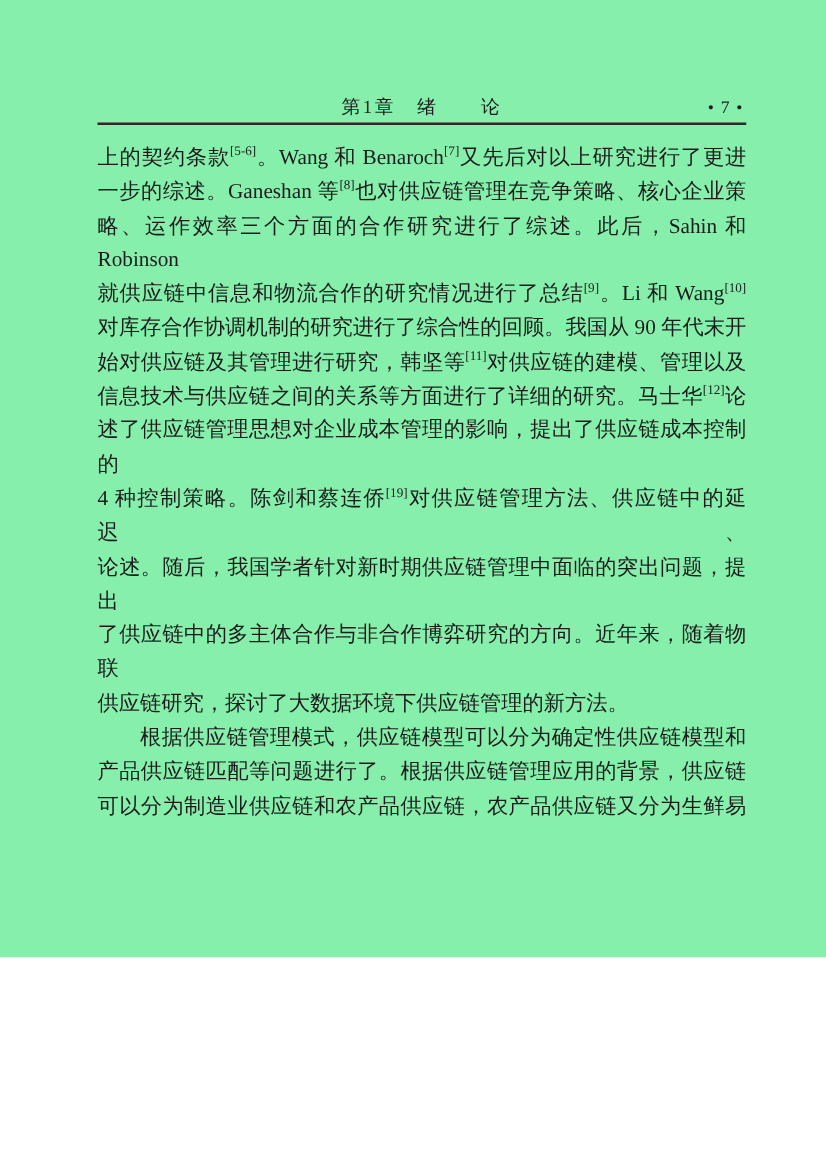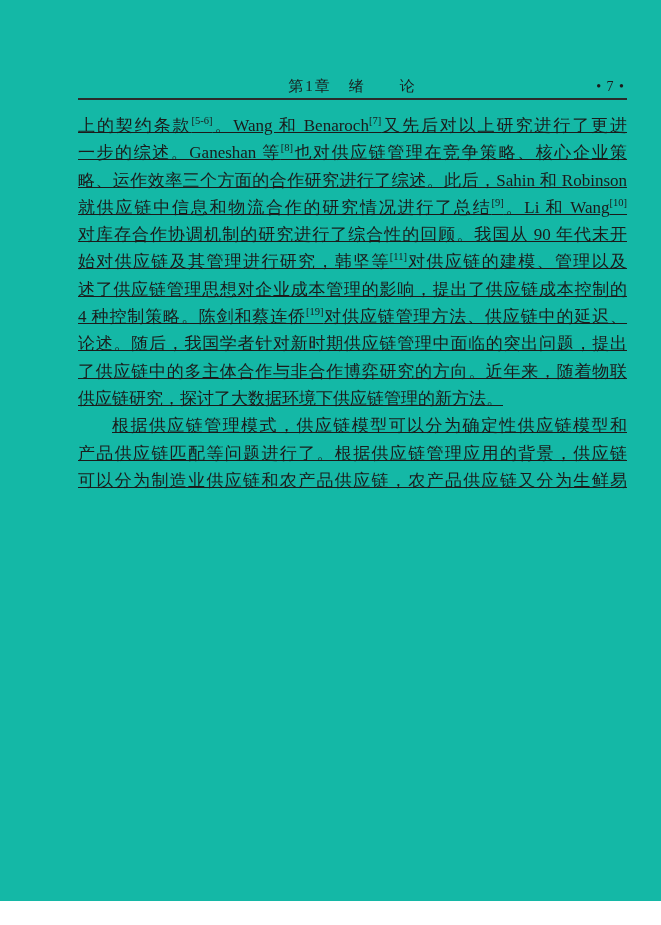--- a/index.html
+++ b/index.html
@@ -3,24 +3,24 @@
 <meta charset="utf-8">
 <style>
   html, body {
     margin: 0;
     padding: 0;
     background: #ffffff;
   }
   .page {
     position: relative;
     width: 661px;
-    height: 901px;
-    background: #14b8a6;
+    height: 766px;
+    background: #86efac;
     box-sizing: border-box;
-    padding: 76px 34px 0 78px;
+    padding: 76px 64px 0 78px;
     color: #1b1b1b;
     font-family: "Liberation Serif", "DejaVu Serif", serif;
     overflow: hidden;
   }
   .header {
     position: relative;
     height: 20px;
     border-bottom: 2px solid #2b2b2b;
     padding-bottom: 2px;
     font-size: 15px;
@@ -35,21 +35,21 @@
     right: 2px;
     top: 1px;
     font-size: 14px;
     letter-spacing: 1px;
   }
   .content {
     margin-top: 12px;
     font-size: 17px;
     line-height: 27.3px;
   }
-  .paragraph { margin: 0; text-decoration: underline; }
+  .paragraph { margin: 0; }
   .line {
     text-align: justify;
     white-space: normal;
   }
   .line.just {
     text-align-last: justify;
   }
   .line.indent {
     text-indent: 2em;
   }
@@ -69,20 +69,21 @@
     <div class="page-number">• 7 •</div>
   </div>
   <div class="content">
       <div class="paragraph">
         <div class="line just">上的契约条款<sup>[5-6]</sup>。Wang 和 Benaroch<sup>[7]</sup>又先后对以上研究进行了更进</div>
         <div class="line just">一步的综述。Ganeshan 等<sup>[8]</sup>也对供应链管理在竞争策略、核心企业策</div>
         <div class="line just">略、运作效率三个方面的合作研究进行了综述。此后，Sahin 和 Robinson</div>
         <div class="line just">就供应链中信息和物流合作的研究情况进行了总结<sup>[9]</sup>。Li 和 Wang<sup>[10]</sup></div>
         <div class="line just">对库存合作协调机制的研究进行了综合性的回顾。我国从 90 年代末开</div>
         <div class="line just">始对供应链及其管理进行研究，韩坚等<sup>[11]</sup>对供应链的建模、管理以及</div>
+        <div class="line just">信息技术与供应链之间的关系等方面进行了详细的研究。马士华<sup>[12]</sup>论</div>
         <div class="line just">述了供应链管理思想对企业成本管理的影响，提出了供应链成本控制的</div>
         <div class="line just">4 种控制策略。陈剑和蔡连侨<sup>[19]</sup>对供应链管理方法、供应链中的延迟、</div>
         <div class="line just">论述。随后，我国学者针对新时期供应链管理中面临的突出问题，提出</div>
         <div class="line just">了供应链中的多主体合作与非合作博弈研究的方向。近年来，随着物联</div>
         <div class="line">供应链研究，探讨了大数据环境下供应链管理的新方法。</div>
       </div>
       <div class="paragraph">
         <div class="line just indent">根据供应链管理模式，供应链模型可以分为确定性供应链模型和</div>
         <div class="line just">产品供应链匹配等问题进行了。根据供应链管理应用的背景，供应链</div>
         <div class="line just">可以分为制造业供应链和农产品供应链，农产品供应链又分为生鲜易</div>

